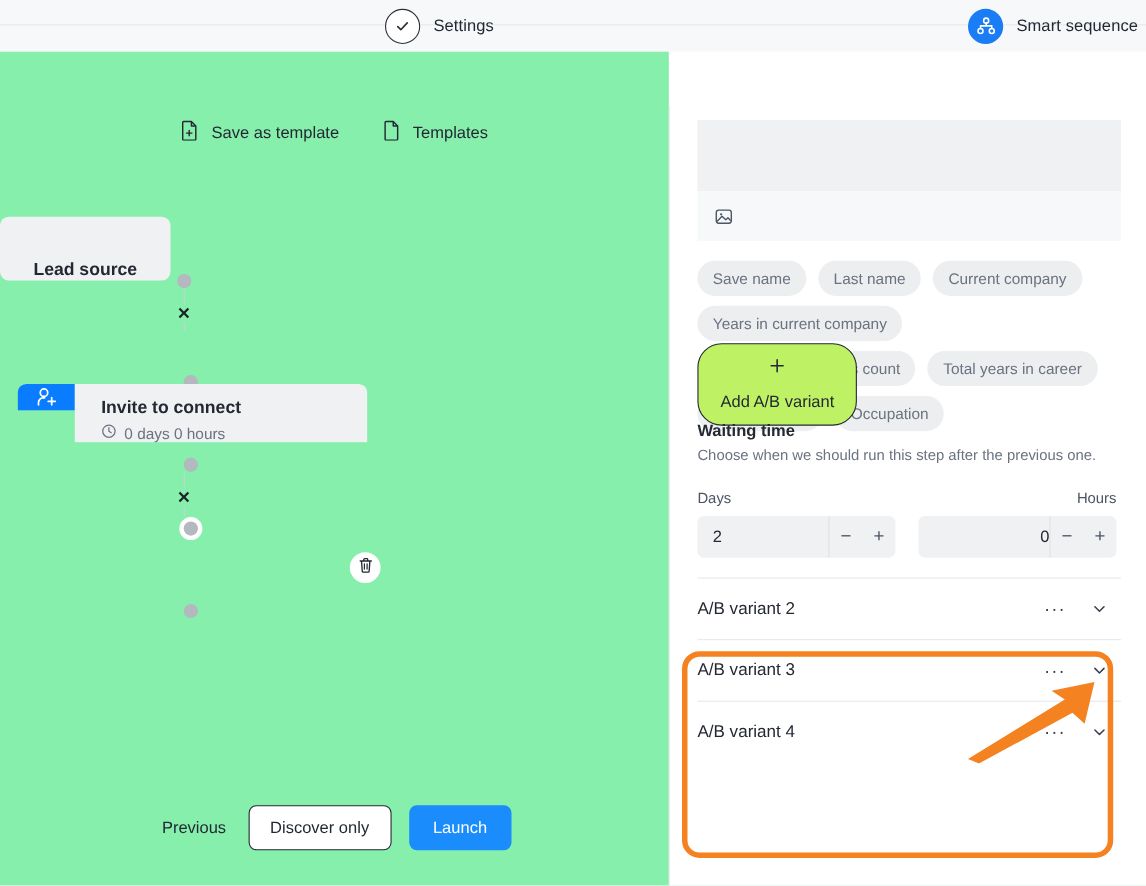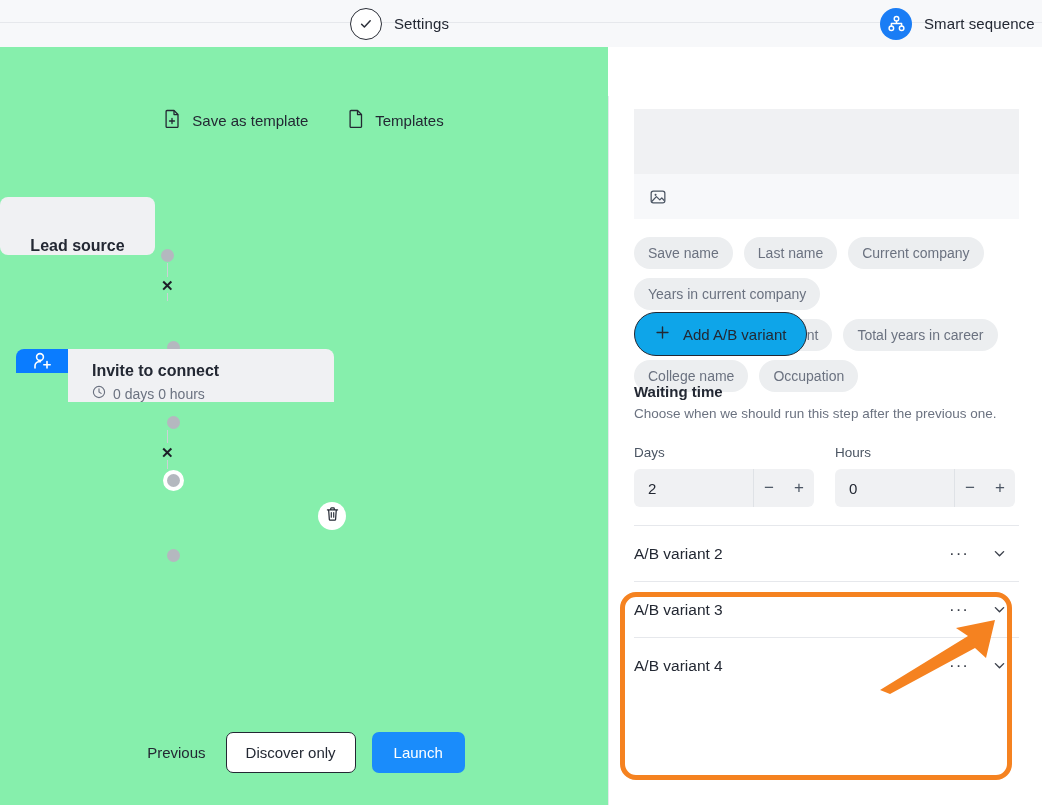--- a/index.html
+++ b/index.html
@@ -168,35 +168,35 @@
     background: #eceef0; border-radius: 16px;
     padding: 8px 14px; font-size: 14px; color: #6b7280;
     cursor: pointer; white-space: nowrap;
   }
 
   .ab-add {
     position: absolute; left: 25px; top: 265px;
     display: flex; align-items: center; gap: 13px;
     border: 1.4px solid #232833; border-radius: 22px;
     padding: 12px 20px; font-size: 15px; color: #232833;
-    background: #0ea5e9; cursor: pointer; font-family: inherit;
+    background: #bef264; cursor: pointer; font-family: inherit; flex-direction: column;
   }
 
   .wait-title {
     position: absolute; left: 25px; top: 336px;
     font-size: 15px; font-weight: bold; color: #232833;
   }
   .wait-desc {
     position: absolute; left: 25px; top: 359px;
     font-size: 13.5px; color: #6b7280;
   }
 
   .field { position: absolute; top: 398px; }
   .field.days { left: 25px; }
-  .field.hours { left: 226px; }
+  .field.hours { left: 226px; text-align: right; }
   .field-label { font-size: 13.5px; color: #4b5563; margin-bottom: 9px; }
   .stepper-box {
     width: 180px; height: 38px; background: #f0f1f3; border-radius: 6px;
     display: flex; align-items: center;
   }
   .stepper-value {
     flex: 1; padding-left: 14px; font-size: 15px; color: #232833;
   }
   .stepper-div { width: 1px; height: 38px; background: #dfe2e6; }
   .stepper-btn {

